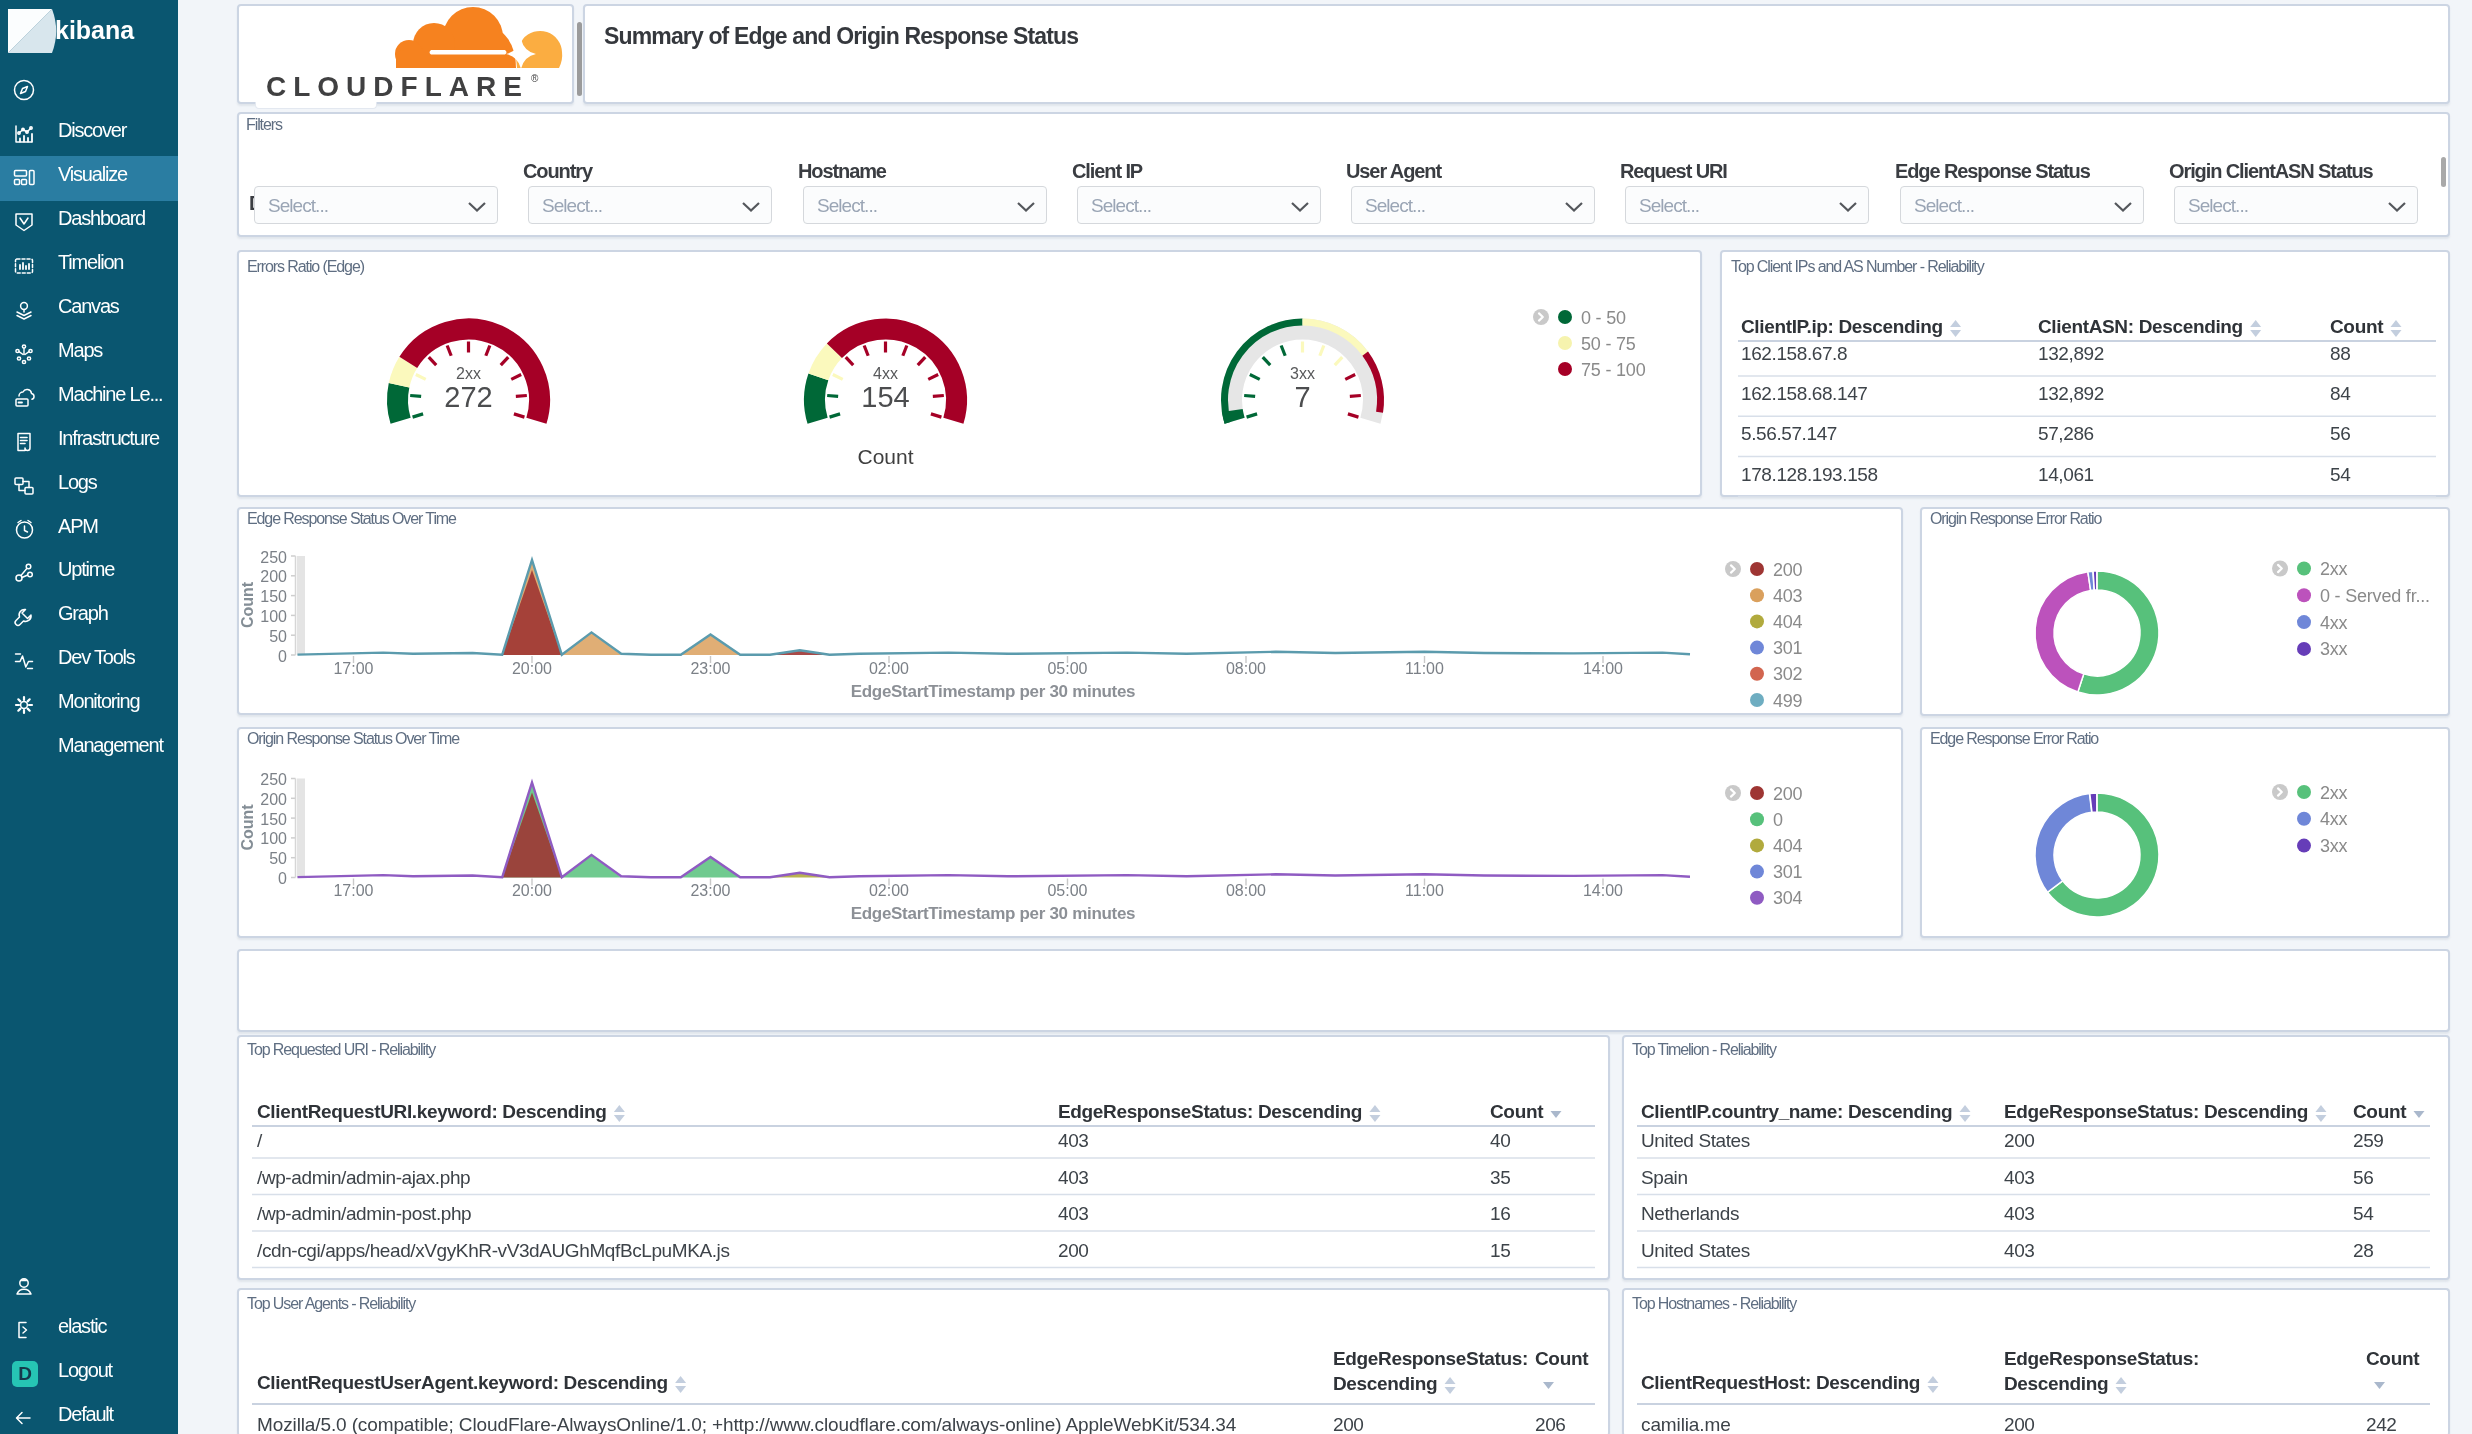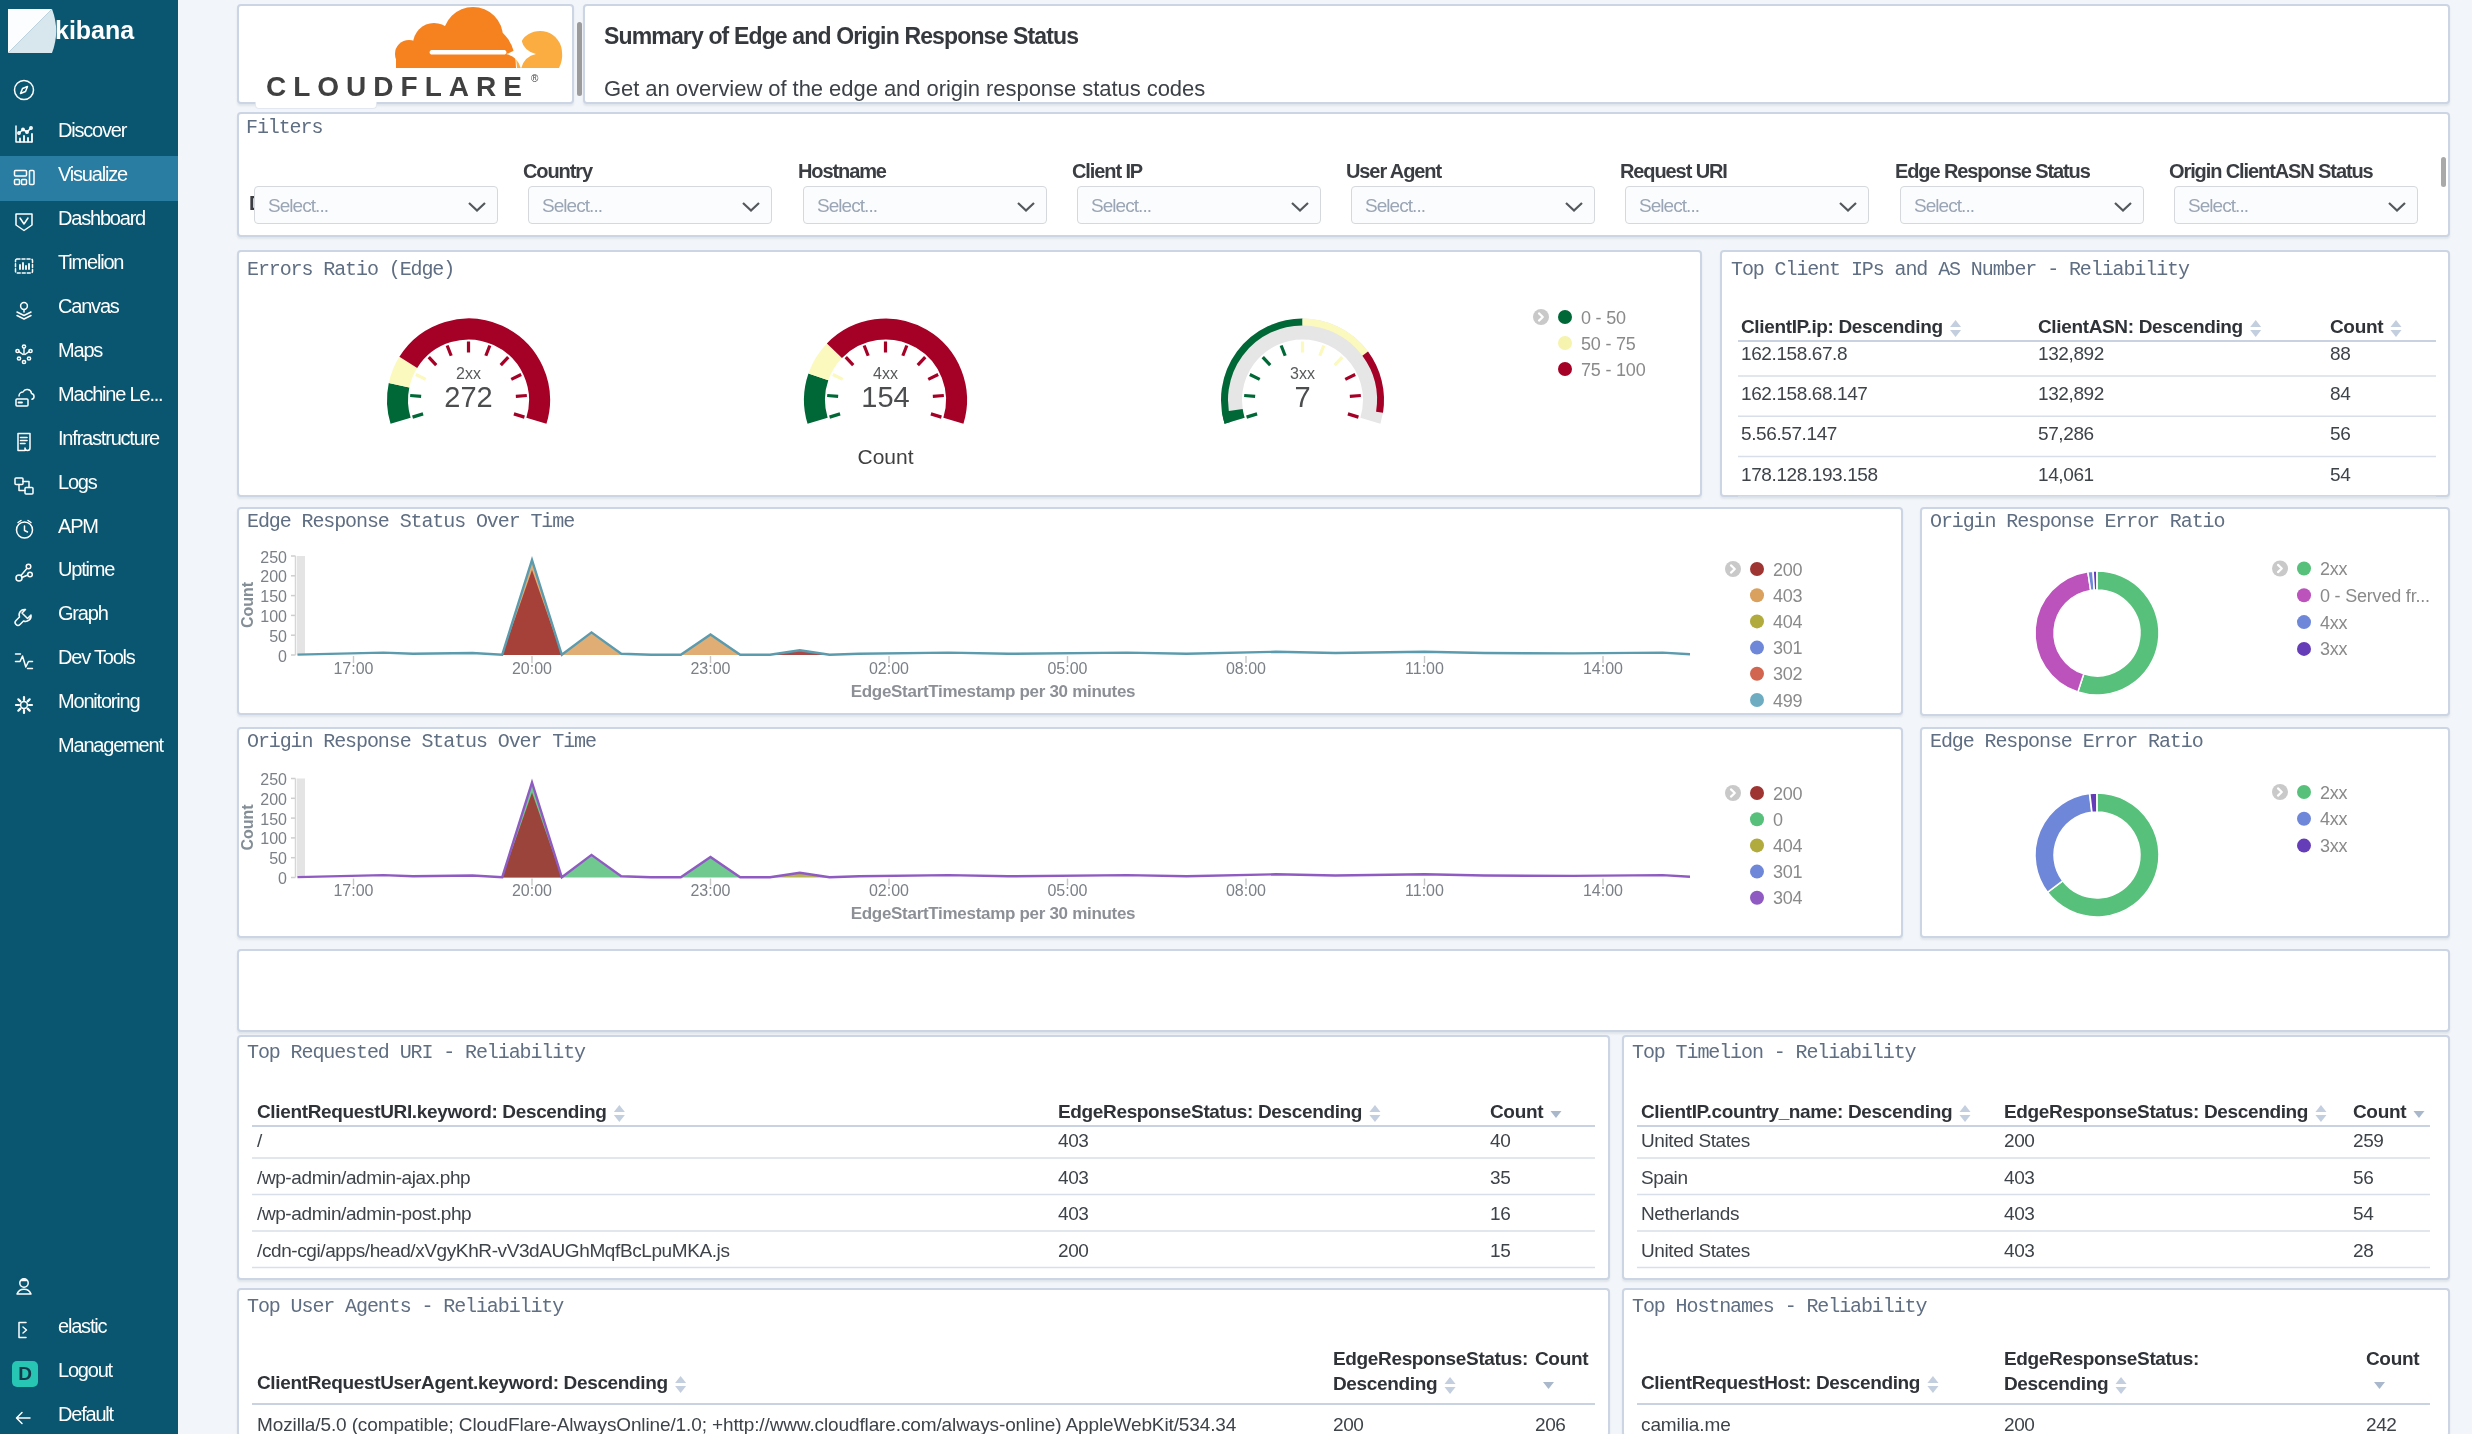--- a/index.html
+++ b/index.html
@@ -1,20 +1,20 @@
 <!DOCTYPE html>
 <html><head><meta charset="utf-8">
 <style>
 * { margin:0; padding:0; box-sizing:border-box; }
 html,body { width:2472px; height:1434px; overflow:hidden;
   font-family:"Liberation Sans", sans-serif; background:#f2f5f9; }
 #root { position:relative; width:2472px; height:1434px; }
 .panel { position:absolute; background:#fff; border:2px solid #ccd5e3; border-radius:4px;
   box-shadow:0 2px 2px rgba(120,135,160,.14); }
-.ptitle { position:absolute; font-size:20px; letter-spacing:-1.1px; color:#5f6e82; white-space:nowrap;font-family:Liberation Mono, monospace; }
+.ptitle { position:absolute; font-size:16px; letter-spacing:-1.1px; color:#5f6e82; white-space:nowrap; }
 svg { position:absolute; left:0; top:0; overflow:visible; }
 .nav-item { position:absolute; left:0; width:178px; height:44px; color:#fff; }
 .nav-item .txt { position:absolute; left:58px; top:50%; transform:translateY(-50%);
   font-size:20px; letter-spacing:-1.2px; white-space:nowrap;margin-top:40px; }
 .nav-item svg { position:absolute; left:13px; top:50%; margin-top:-11px; }
 </style></head><body>
 <div id="root">
 
 <div style="position:absolute;left:0;top:0;width:178px;height:1434px;background:#0a5670;"></div>
 <div id="sidenav" style="position:absolute;left:0;top:0;width:210px;height:1434px;overflow:hidden;">
@@ -229,21 +229,20 @@
   <path d="M236,30 L262,30 Q279,42 279,68 L236,68 Z"></path>
  </g>
  <path d="M284,39 Q287,51.5 299,54 Q287,56.5 284,69 Q281,56.5 269,54 Q281,51.5 284,39 Z" fill="#fff"></path>
  <path d="M194,50 L268,50 Q271,52.3 268,54.6 L194,54.6 Q191,52.3 194,50 Z" fill="#fff"></path>
 </g>
 <text x="29" y="96" font-size="28" font-weight="bold" letter-spacing="7" fill="#404041">CLOUDFLARE</text>
 <text x="294" y="82" font-size="10" fill="#404041">®</text>
 </svg>
 <div class="panel" style="left:583px;top:4px;width:1867px;height:100px;"></div>
 <div style="position:absolute;left:604px;top:23px;font-size:23px;font-weight:bold;letter-spacing:-0.85px;color:#35383d;">Summary of Edge and Origin Response Status</div>
-<div style="position:absolute;left:604px;top:76px;font-size:22px;letter-spacing:-0.05px;color:#3c4047;">Get an overview of the edge and origin response status codes</div>
 <div class="panel" style="left:237px;top:112px;width:2213px;height:125px;"></div>
 <div class="ptitle" style="left:246px;top:116px;">Filters</div>
 <div style="position:absolute;left:249px;top:160px;font-size:20px;font-weight:bold;letter-spacing:-1.1px;color:#3a3d42;margin-top:32px;">Device Type</div>
 <div style="position:absolute;left:254px;top:186px;width:244px;height:38px;background:#fbfcfd;border:1.5px solid #d5d8dc;border-radius:4px;">
 <span style="position:absolute;left:13px;top:8px;font-size:19px;letter-spacing:-0.95px;color:#9aa5b5;">Select...</span>
 <svg width="20" height="12" style="left:212px;top:14px;">
         <path d="M2,2 L10,9.5 L18,2" fill="none" stroke="#54575c" stroke-width="2.2"></path>
       </svg>
     </div>
 <div style="position:absolute;left:523px;top:160px;font-size:20px;font-weight:bold;letter-spacing:-1.1px;color:#3a3d42;">Country</div>

